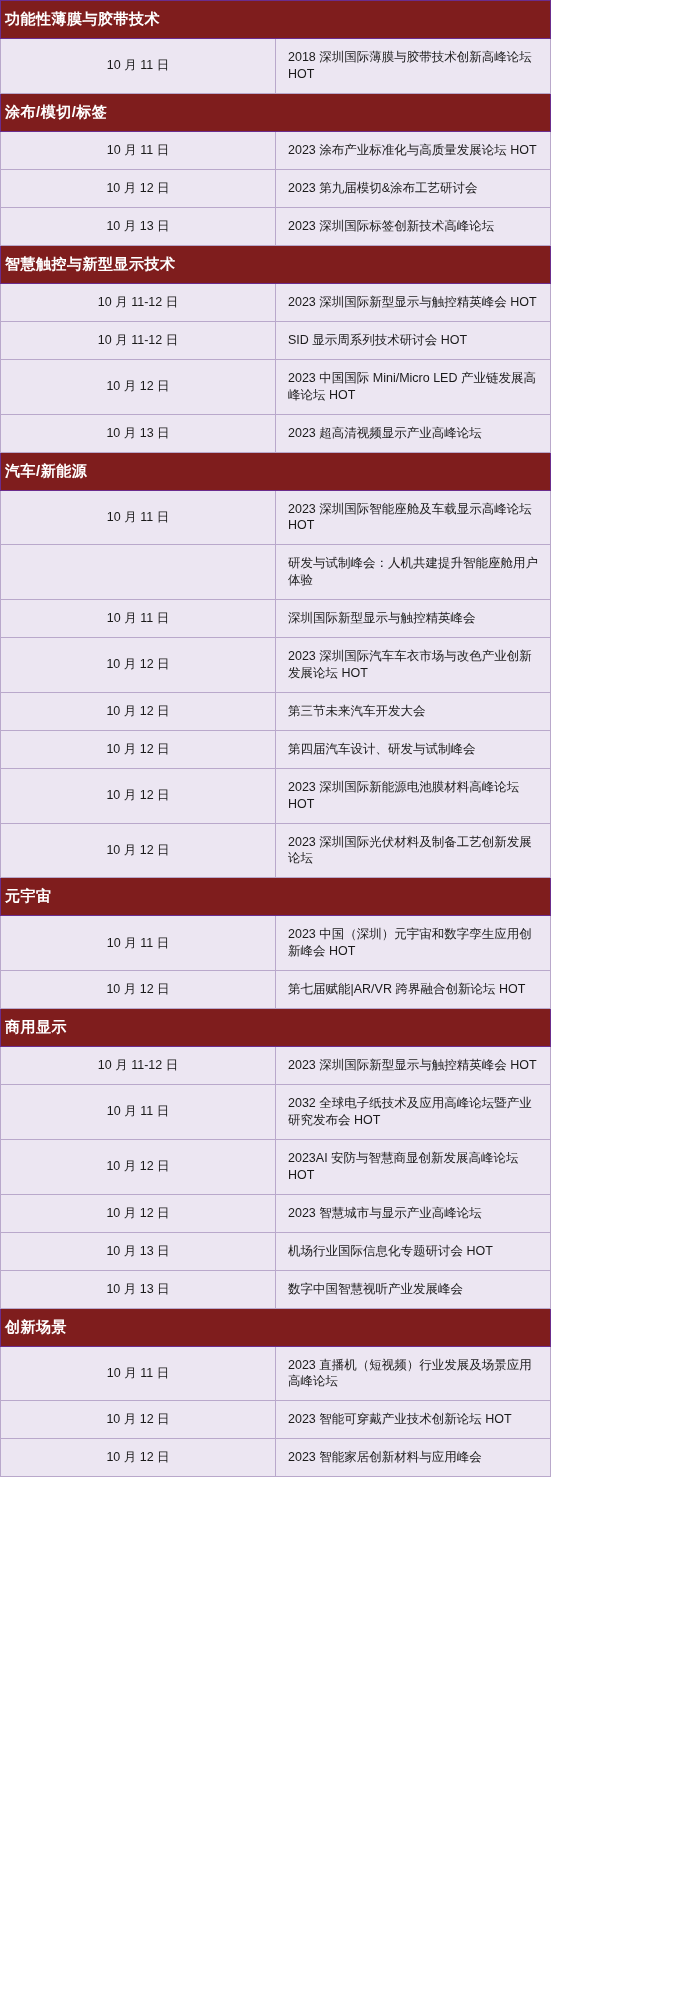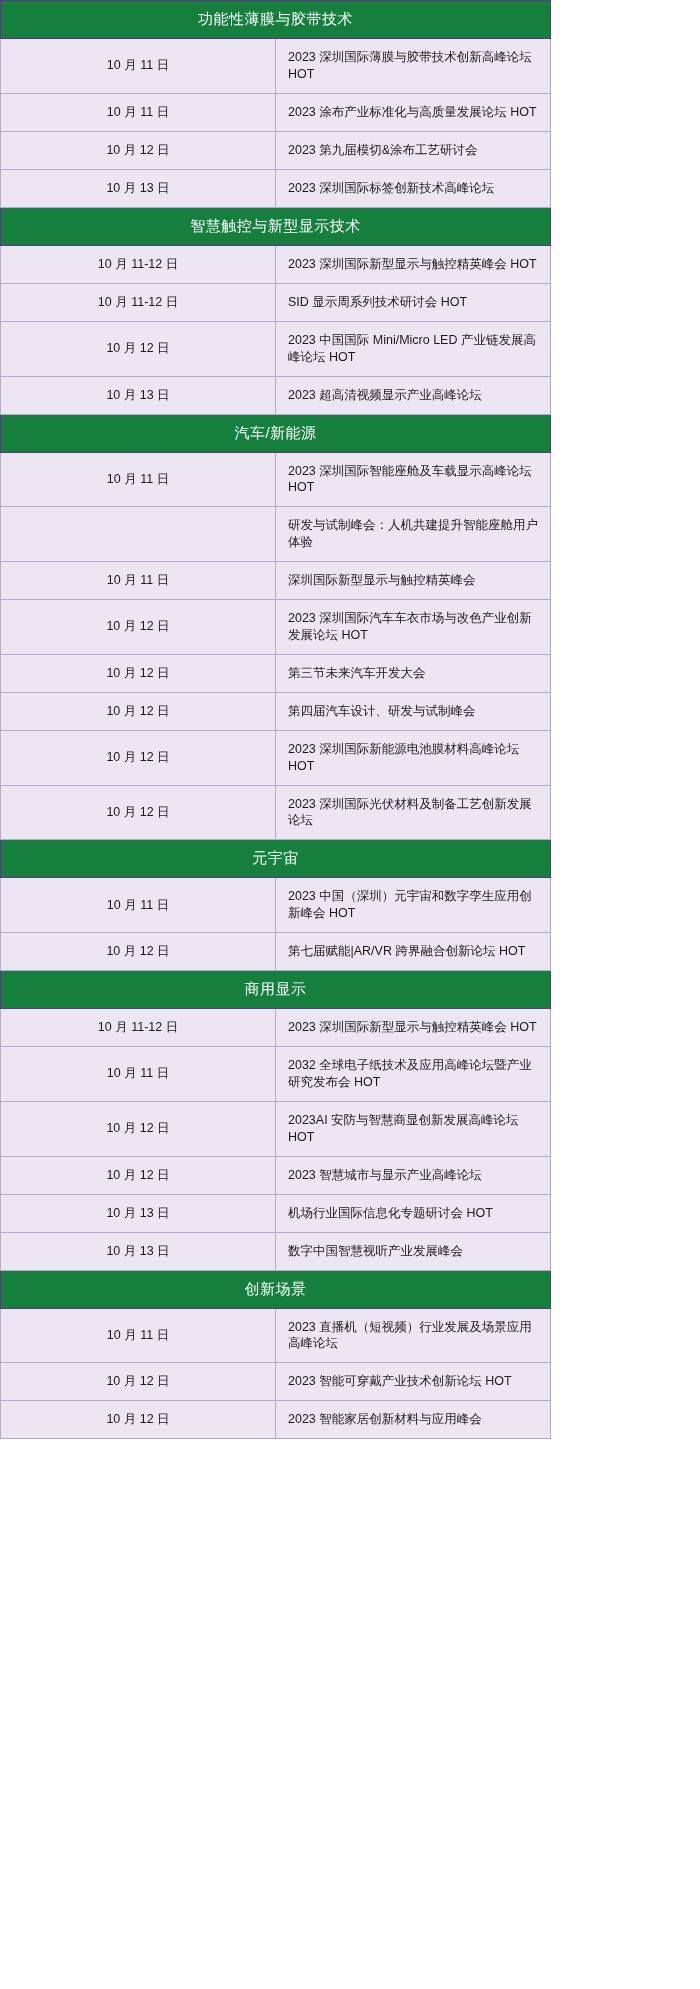--- a/index.html
+++ b/index.html
@@ -12,24 +12,23 @@
     width: 700px;
     font-family: "Liberation Sans", "DejaVu Sans", sans-serif;
   }
   #schedule {
     width: 551px;
     margin: 0;
     border-collapse: collapse;
     table-layout: fixed;
   }
   .section-row td {
-    background: #15803d;
+    background: #7f1d1d;
     color: #ffffff;
-    text-align: center;
-    font-weight: normal;
+    font-weight: bold;
     font-size: 15px;
     padding: 9px 4px;
     border: 1px solid #6b2d8e;
     letter-spacing: 0.5px;
   }
   .item-row td {
     background: #ece6f2;
     color: #1a1a1a;
     font-size: 12.5px;
     border: 1px solid #b9a8cb;
@@ -50,21 +49,24 @@
 </head>
 <body>
 
 <table id="schedule">
   <tbody>
       <tr class="section-row">
         <td colspan="2">功能性薄膜与胶带技术</td>
       </tr>
       <tr class="item-row">
         <td class="date-cell">10 月 11 日</td>
-        <td class="title-cell">2023 深圳国际薄膜与胶带技术创新高峰论坛  HOT</td>
+        <td class="title-cell">2018 深圳国际薄膜与胶带技术创新高峰论坛  HOT</td>
+      </tr>
+      <tr class="section-row">
+        <td colspan="2">涂布/模切/标签</td>
       </tr>
       <tr class="item-row">
         <td class="date-cell">10 月 11 日</td>
         <td class="title-cell">2023 涂布产业标准化与高质量发展论坛 HOT</td>
       </tr>
       <tr class="item-row">
         <td class="date-cell">10 月 12 日</td>
         <td class="title-cell">2023 第九届模切&amp;涂布工艺研讨会</td>
       </tr>
       <tr class="item-row">

